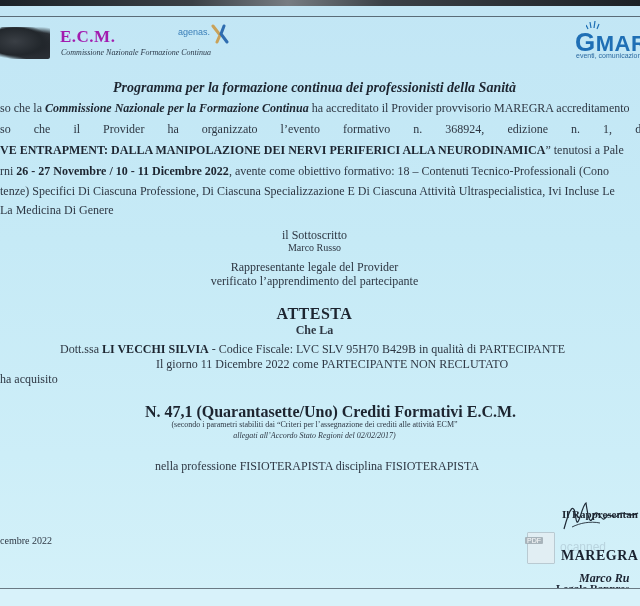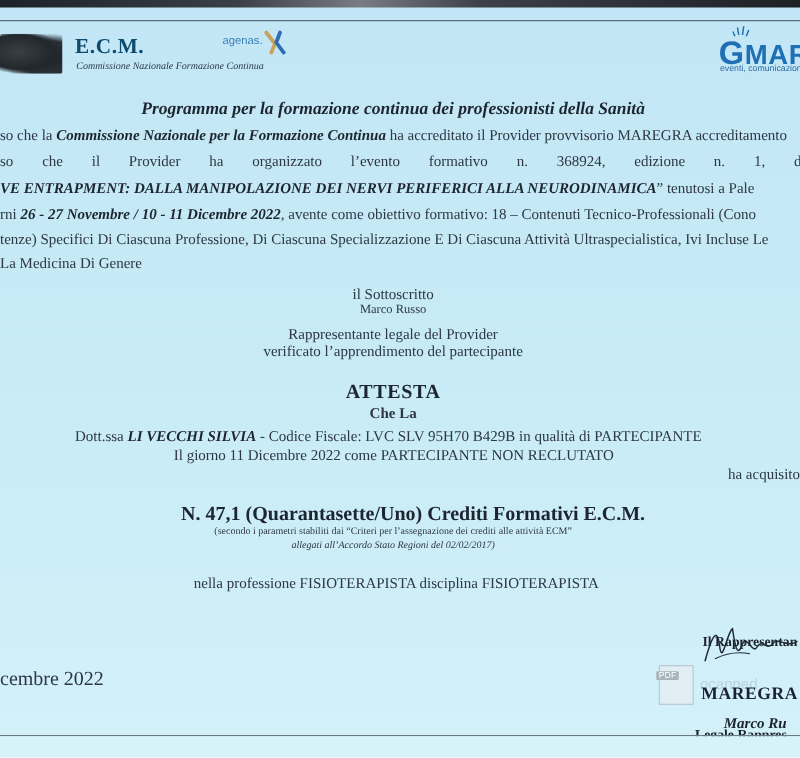--- a/index.html
+++ b/index.html
@@ -18,56 +18,56 @@
   .bottom-strip { position: absolute; left: 0; top: 589px; width: 640px; height: 17px; background: #d8f2fa; }
 
   
   .ecm-photo {
     position: absolute; left: 0; top: 27px; width: 50px; height: 32px;
     background: radial-gradient(ellipse at 30% 45%, #3a3f45 0%, #22272c 55%, transparent 70%),
                 radial-gradient(ellipse at 75% 60%, #1f2328 0%, #2b3036 50%, transparent 72%);
     border-radius: 2px;
   }
   .ecm-title {
-    position: absolute; left: 60px; top: 27px; font-size: 17px; font-weight: bold; color: #0c4a6e;
+    position: absolute; left: 60px; top: 27px; font-size: 17px; font-weight: bold; color: #a21caf;
     letter-spacing: 0.5px;
   }
   .ecm-sub {
     position: absolute; left: 61px; top: 48px; font-size: 8px; font-style: italic; color: #2a3848;
   }
   .agenas { position: absolute; left: 178px; top: 27px; font-family: "Liberation Sans", sans-serif; font-size: 9px; color: #3a7fb8; }
   .agenas-mark { position: absolute; left: 211px; top: 24px; width: 18px; height: 20px; }
   .gmar {
     position: absolute; left: 575px; top: 27px; font-family: "Liberation Sans", sans-serif;
     font-size: 22px; font-weight: bold; color: #1f6fb5; letter-spacing: 0.5px;
   }
   .gmar-rays { position: absolute; left: 586px; top: 20px; width: 14px; height: 10px; }
   .gmar-sub { position: absolute; left: 576px; top: 52px; font-family: "Liberation Sans", sans-serif; font-size: 7px; color: #2c6aa0; white-space: nowrap; }
 
   
   .line { position: absolute; white-space: nowrap; font-size: 12px; color: #2e3743; }
   .center { left: 0; width: 629px; text-align: center; }
-  .b { font-weight: bold; color: #1d2530; font-style: italic; }
+  .b { font-weight: bold; color: #1d2530; }
   .bi { font-weight: bold; font-style: italic; color: #1d2530; }
   .prog-title { top: 80px; font-size: 14px; font-weight: bold; font-style: italic; color: #1d2530; }
   .justify { left: 0; width: 650px; display: flex; justify-content: space-between; }
   .sig-title { top: 228px; font-size: 12px; }
   .sig-name { top: 242px; font-size: 10px; }
   .sig-role1 { top: 260px; font-size: 12px; }
   .sig-role2 { top: 274px; font-size: 12px; }
   .attesta { top: 305px; font-size: 16px; font-weight: bold; letter-spacing: 0.5px; color: #1d2530; }
   .chela { top: 323px; font-size: 12px; font-weight: bold; }
   .part1 { left: 60px; top: 342px; font-size: 12px; }
-  .part2 { left: 139px; top: 357px; font-size: 12px; }
-  .part3 { left: 0; width: 640px; text-align: right; top: 372px; font-size: 12px; }
+  .part2 { left: 156px; top: 357px; font-size: 12px; }
+  .part3 { left: 0; width: 640px; text-align: left; top: 372px; font-size: 12px; }
   .credits { top: 403px; font-size: 16px; font-weight: bold; color: #1d2530; padding-left: 16px; }
   .credits-sub1 { top: 420px; font-size: 8px; }
   .credits-sub2 { top: 431px; font-size: 8px; font-style: italic; }
   .profession { left: 155px; top: 459px; font-size: 12px; }
-  .date { left: 0; top: 535px; font-size: 16px; text-align: center; }
+  .date { left: 0; top: 535px; font-size: 10px; text-align: center; }
 
   
   .sig-rep { position: absolute; left: 562px; top: 508px; font-size: 11px; font-weight: bold; color: #1d2530; white-space: nowrap; }
   .sig-scribble { position: absolute; left: 560px; top: 497px; width: 80px; height: 40px; }
   .maregra { position: absolute; left: 561px; top: 548px; font-size: 14px; font-weight: bold; color: #1a2230; letter-spacing: 0.5px; }
   .legale { position: absolute; left: 556px; top: 582px; font-size: 11px; font-weight: bold; color: #1a2230; white-space: nowrap; }
   .marco-ru { position: absolute; left: 579px; top: 571px; font-size: 12px; font-weight: bold; font-style: italic; color: #1a2230; white-space: nowrap; }
   .pdf-icon {
     position: absolute; left: 527px; top: 532px; width: 26px; height: 30px;
     background: #e4eef3; border: 1px solid #b5c4cc; border-radius: 1px; opacity: 0.85;

